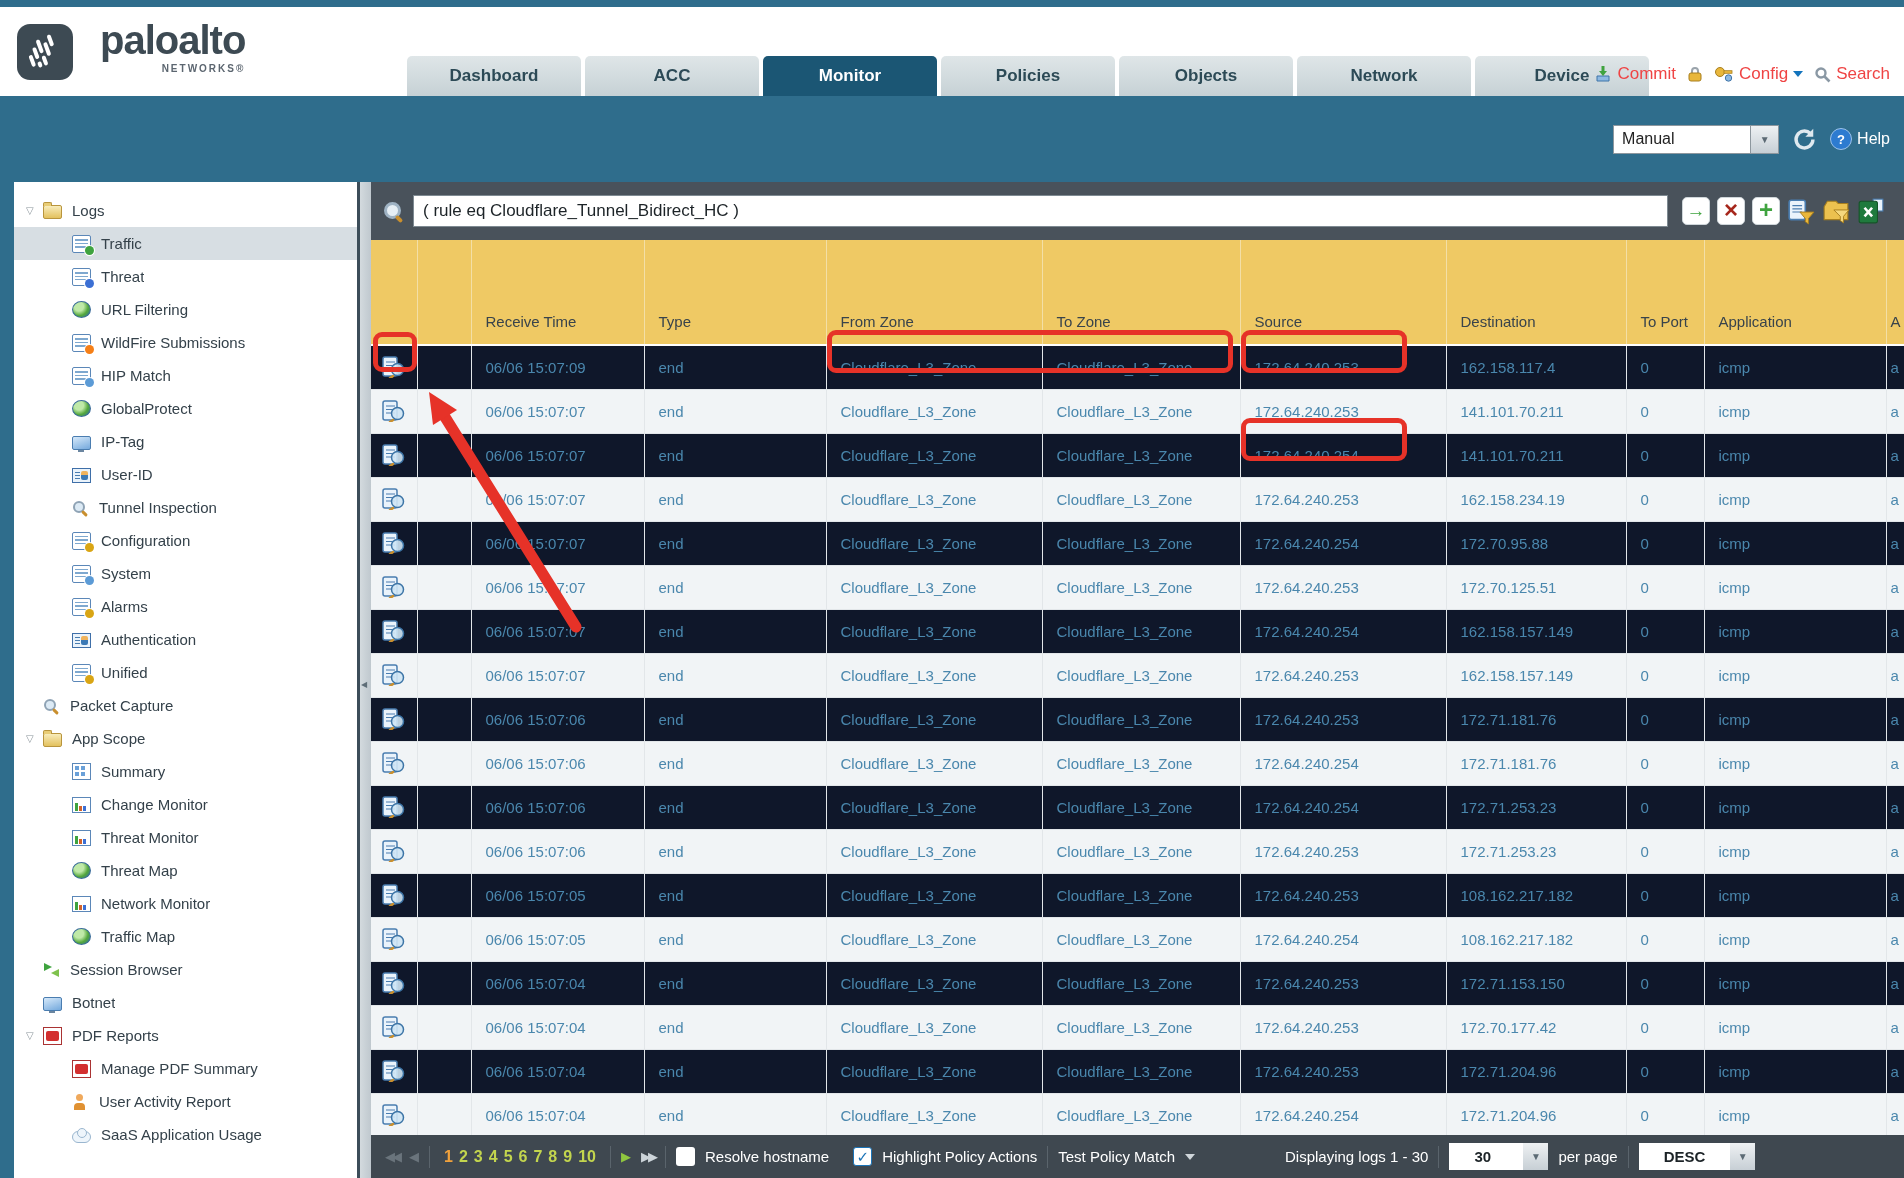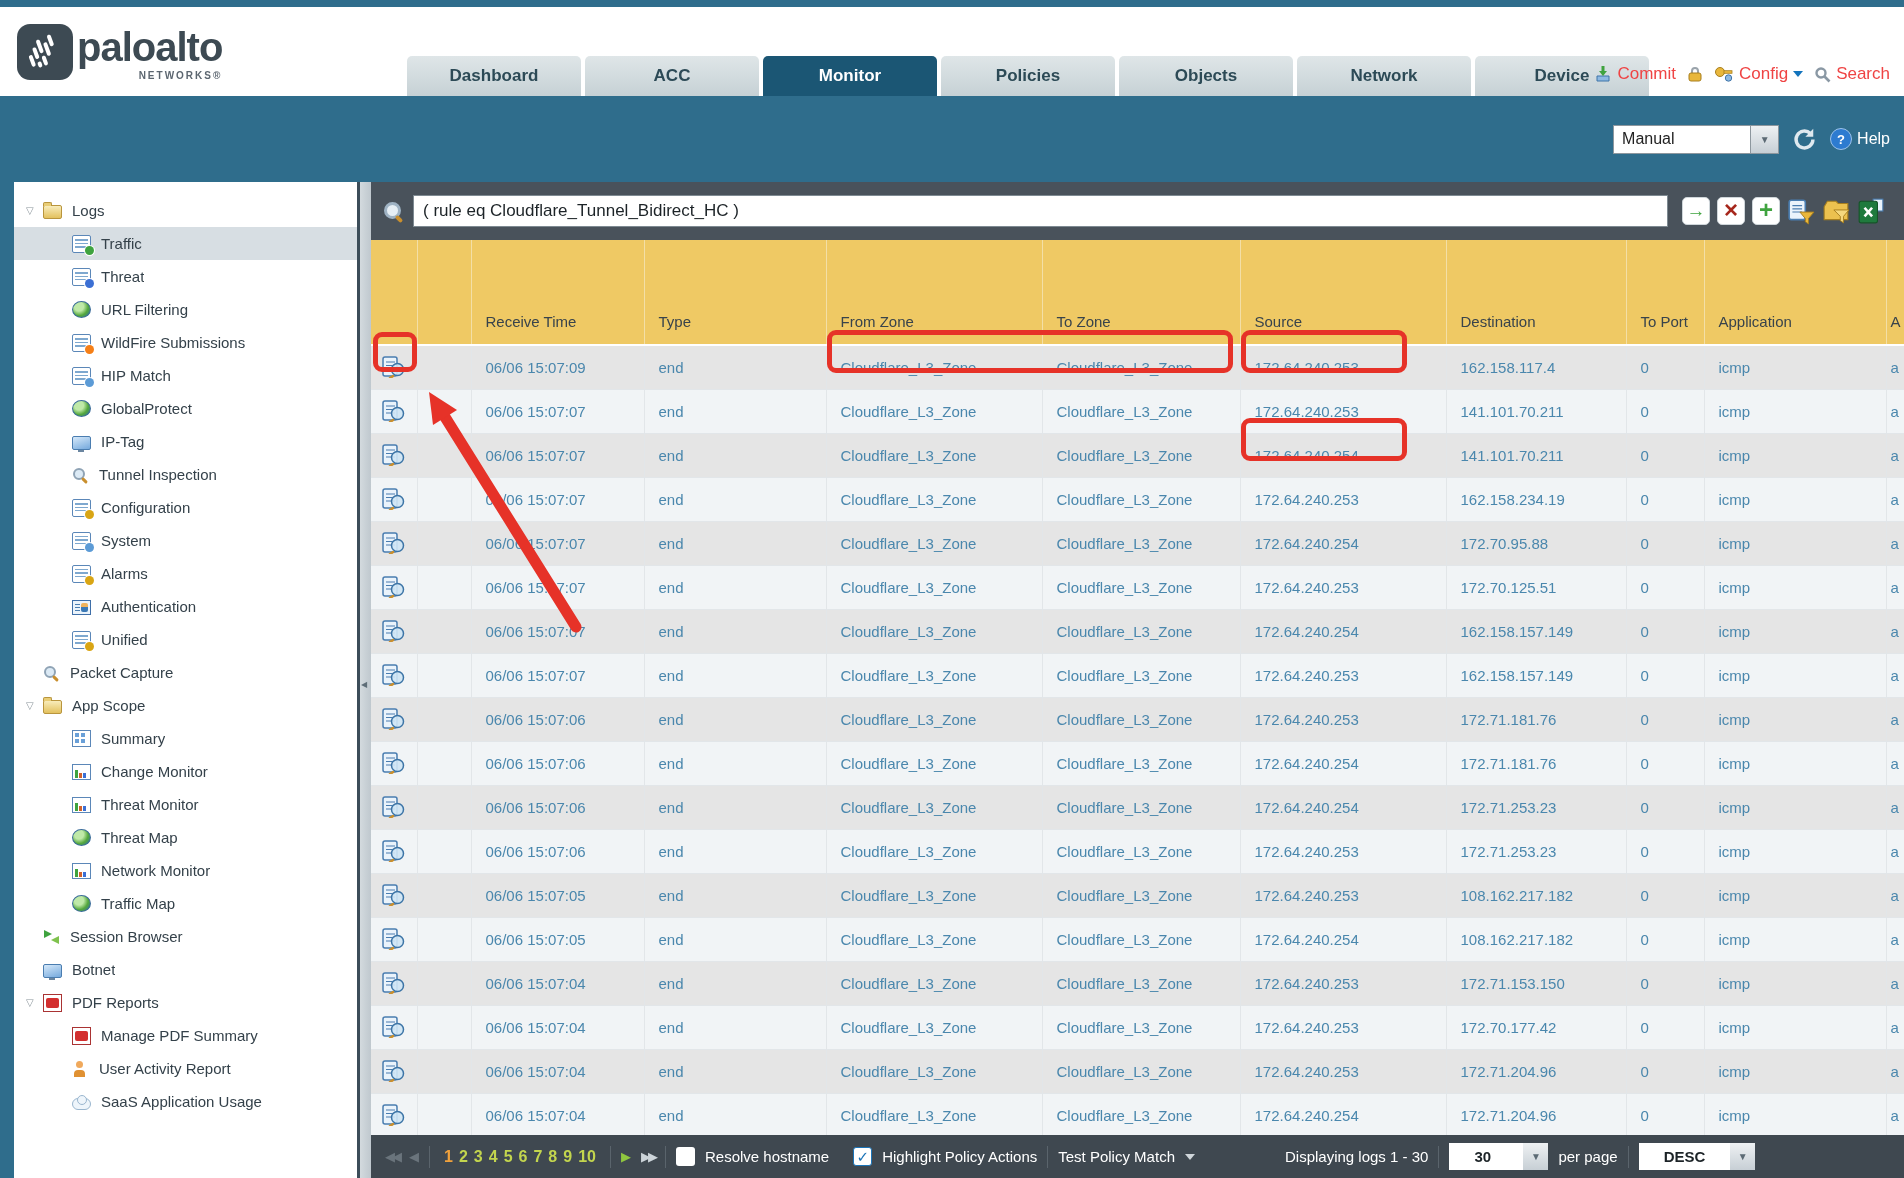--- a/index.html
+++ b/index.html
@@ -1,21 +1,21 @@
 <!DOCTYPE html>
 <html><head>
 <meta charset="utf-8">
 <style>
   html,body{margin:0;padding:0;}
   body{font-family:"Liberation Sans","DejaVu Sans",sans-serif;}
   .page{position:relative;width:1904px;height:1178px;background:#2f6d8c;overflow:hidden;}
 
   
   .hdr{position:absolute;top:7px;left:0;width:100%;height:89px;background:#fff;}
-  .brand{position:absolute;left:16px;top:12px;display:flex;gap:3px;align-items:flex-end;}
+  .brand{position:absolute;left:16px;top:12px;display:flex;gap:26px;align-items:flex-start;}
   .brand-icon{width:58px;height:58px;margin-top:4px;}
   .brand-text{display:flex;flex-direction:column;align-items:flex-end;}
   .brand-name{font-size:40px;font-weight:600;color:#3d4a53;line-height:1.05;letter-spacing:-1px;}
   .brand-sub{font-size:10px;font-weight:bold;color:#5c6670;letter-spacing:2px;margin-top:2px;}
   .tabs{position:absolute;left:407px;bottom:0;display:flex;gap:4px;height:40px;}
   .tab{width:174px;display:flex;align-items:center;justify-content:center;font-size:17px;font-weight:bold;
        color:#2c4a56;background:linear-gradient(#dfe6e8,#c6d1d5);border-radius:5px 5px 0 0;cursor:pointer;}
   .tab.active{background:#1b5674;color:#fff;}
   .hdr-actions{position:absolute;right:14px;bottom:12px;display:flex;align-items:center;gap:11px;font-size:17px;color:#ef4444;}
   .hact{display:flex;align-items:center;gap:5px;cursor:pointer;}
@@ -71,21 +71,21 @@
   .ico-arrows::before{content:'';position:absolute;top:0;left:1px;border:4px solid transparent;border-left:8px solid #3fa33f;}
   .ico-arrows::after{content:'';position:absolute;bottom:0;right:1px;border:4px solid transparent;border-right:8px solid #7fc24d;}
   .ico-pdf{width:13px;height:16px;background:#fff;border:1px solid #a33;}
   .ico-pdf::before{content:'';position:absolute;left:2px;top:3px;right:2px;bottom:3px;background:#d32f2f;border-radius:2px;}
   .ico-person::before{content:'';position:absolute;left:4px;top:0;width:7px;height:7px;border-radius:50%;background:#f0a95c;}
   .ico-person::after{content:'';position:absolute;left:2px;bottom:0;width:11px;height:7px;border-radius:4px 4px 0 0;background:#e09132;}
   .ico-cloud{width:17px;height:10px;margin-top:4px;background:#eef5fb;border:1px solid #9ab6cf;border-radius:6px;}
   .ico-cloud::before{content:'';position:absolute;left:4px;top:-4px;width:8px;height:8px;border-radius:50%;background:#eef5fb;border:1px solid #9ab6cf;}
 
   
-  .main{position:absolute;left:371px;top:182px;right:0;bottom:0;background:#e5e5e5;overflow:hidden;text-decoration:underline;}
+  .main{position:absolute;left:371px;top:182px;right:0;bottom:0;background:#0f172a;overflow:hidden;text-decoration:underline;}
   .filterbar{position:absolute;top:0;left:0;right:0;height:58px;background:#49525b;display:flex;align-items:center;}
   .fb-mag{width:20px;height:20px;margin-left:12px;position:relative;flex:0 0 20px;}
   .fb-mag::before{content:'';position:absolute;left:1px;top:1px;width:11px;height:11px;border:3px solid #9fb3c4;border-radius:50%;background:#e7eff5;}
   .fb-mag::after{content:'';position:absolute;right:0;bottom:0;width:8px;height:4px;background:#c98f2e;border-radius:2px;transform:rotate(45deg);}
   .filter-input{margin-left:10px;width:1235px;height:30px;border:1px solid #7e8a92;font-size:17px;padding:0 9px;color:#1c2327;background:#fff;font-family:inherit;}
   .filter-actions{display:flex;gap:7px;margin-left:14px;}
   .fa-btn{width:28px;height:28px;border-radius:5px;display:flex;align-items:center;justify-content:center;cursor:pointer;position:relative;}
   .fa-white{background:#fff;border:1px solid #cfd6da;box-sizing:border-box;}
   .fa-apply::after{content:'→';color:#3fa33f;font-size:19px;font-weight:bold;}
   .fa-clear::after{content:'×';color:#a6271c;font-size:24px;font-weight:bold;margin-top:-3px;}
@@ -238,20 +238,24 @@
         <span class="tico ico-doc-screen"></span>
         <span class="tree-label">HIP Match</span>
       </div>
       <div class="tree-row lvl1">
         <span class="tico ico-globe"></span>
         <span class="tree-label">GlobalProtect</span>
       </div>
       <div class="tree-row lvl1">
         <span class="tico ico-screen"></span>
         <span class="tree-label">IP-Tag</span>
+      </div>
+      <div class="tree-row lvl1">
+        <span class="tico ico-idcard"></span>
+        <span class="tree-label">User-ID</span>
       </div>
       <div class="tree-row lvl1">
         <span class="tico ico-mag"></span>
         <span class="tree-label">Tunnel Inspection</span>
       </div>
       <div class="tree-row lvl1">
         <span class="tico ico-doc-gold"></span>
         <span class="tree-label">Configuration</span>
       </div>
       <div class="tree-row lvl1">

